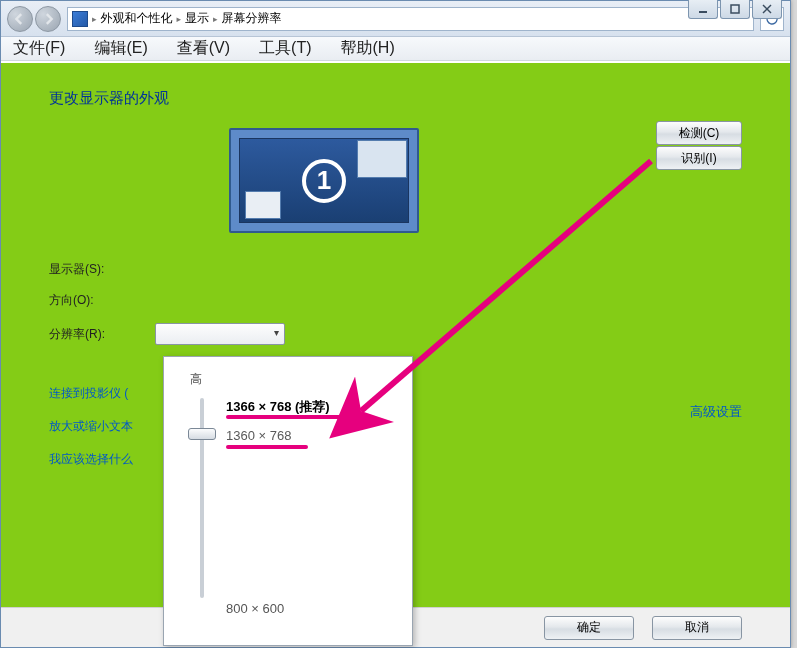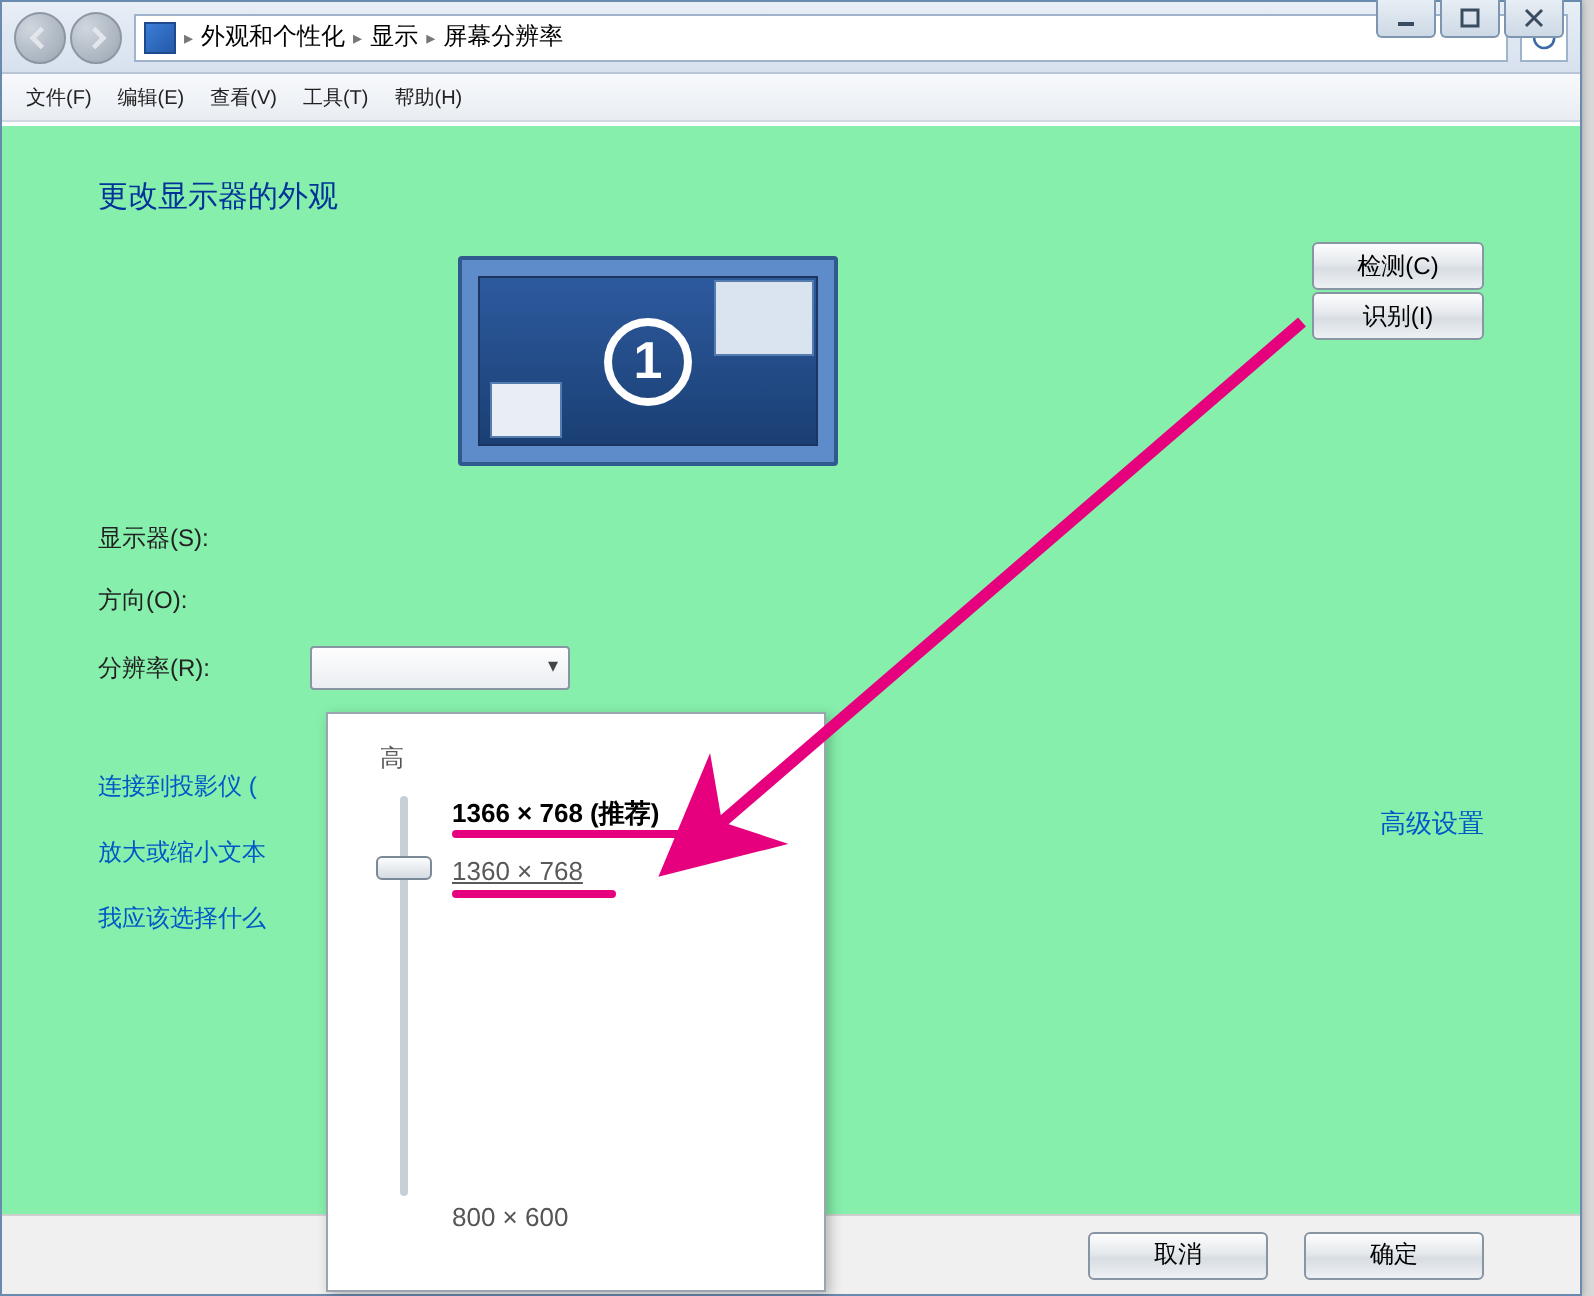--- a/index.html
+++ b/index.html
@@ -95,30 +95,30 @@
     font-style: italic;
     display:flex;align-items:center;
   }
   
   .menu-bar {
     height: 24px;
     background: linear-gradient(#f7f9fc,#e9edf2);
     border-bottom: 1px solid #d0d7e0;
     display:flex;align-items:center;
     padding: 6px 8px;
-    gap: 5px;
-    font-size: 10px;
+    gap: 21px;
+    font-size: 16px;
     color:#222;
   }
   .menu-item { padding:2px 4px; }
   
   .content {
     position: absolute;
     left: 0; right: 0; top: 62px; bottom: 0;
-    background:#86efac;
+    background:#84cc16;
     padding: 0;
     overflow:hidden;
   }
   .content-inner {
     padding: 16px 48px 0 48px;
     position: relative;
   }
   .page-title {
     font-size: 15px;
     color: #003399;
@@ -263,21 +263,21 @@
     border-radius: 3px;
   }
   .res-opt {
     position:absolute;
     left: 44px;
     font-size: 13px;
     color:#595959;
     white-space:nowrap;
   }
   .res-opt.rec { font-weight:bold; color:#000; top: 0px;}
-  .res-opt.o2 { top: 30px; text-decoration: underline; }
+  .res-opt.o2 { top: 30px; }
   .res-opt.low { bottom: -8px; left: 44px; color:#555; }
   .underline-red {
     position:absolute;
     height:4px;
     background:#e6007e;
     border-radius:2px;
   }
   
   .arrow-svg {
     position:absolute;
@@ -417,22 +417,22 @@
       <div class="adv-link">高级设置</div>
 
       <div class="link-list">
         <div class="link">连接到投影仪 (</div>
         <div class="link">放大或缩小文本</div>
         <div class="link">我应该选择什么</div>
       </div>
     </div>
 
     <div class="bottom-bar">
+      <div class="win-btn" style="min-width:90px">确定</div>
       <div class="win-btn" style="min-width:90px">取消</div>
-      <div class="win-btn" style="min-width:90px">确定</div>
     </div>
   </div>
 
   <div class="res-popup">
     <div class="lbl-high">高</div>
     <div class="res-track-area">
       <div class="res-track"></div>
       <div class="res-thumb"></div>
       <div class="res-opt rec">1366 × 768 (推荐)</div>
       <div class="res-opt o2">1360 × 768</div>

